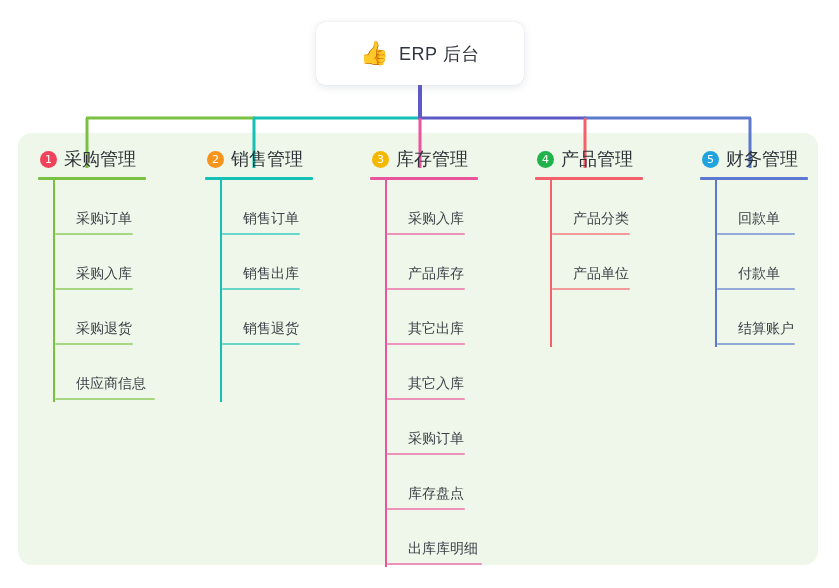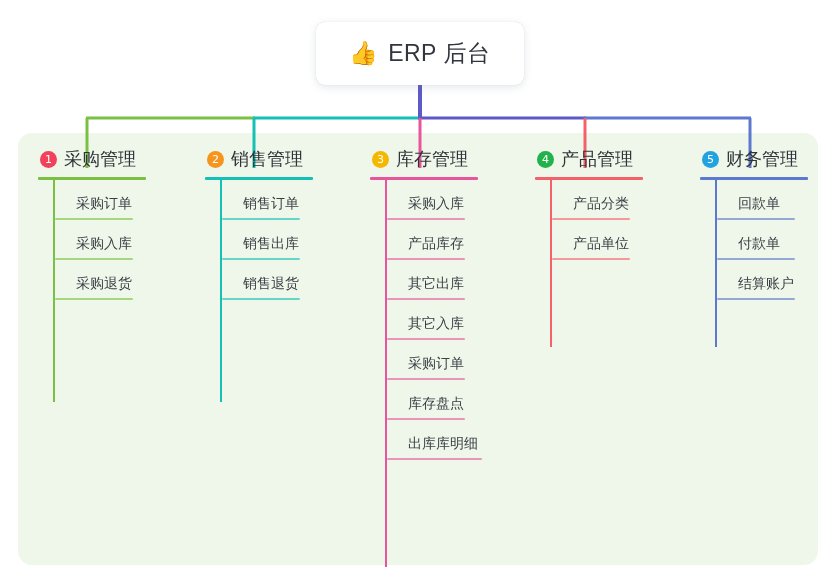--- a/index.html
+++ b/index.html
@@ -34,21 +34,21 @@
     justify-content: center;
     gap: 10px;
     z-index: 5;
   }
   #root-node .thumb {
     font-size: 23px;
     line-height: 1;
     color: #f2b035;
   }
   #root-node .rtitle {
-    font-size: 23px;
+    font-size: 18px;
     color: #31353d;
     letter-spacing: .5px;
     white-space: nowrap;
   }
 
   
   #panel {
     position: absolute;
     left: 18px;
     top: 133px;
@@ -110,21 +110,21 @@
     padding-left: 17px;
   }
   .spine {
     position: absolute;
     left: 15px;
     top: 0;
     width: 2px;
   }
   .child {
     position: relative;
-    height: 40px;
+    height: 55px;
     box-sizing: border-box;
   }
   .child .clabel {
     position: absolute;
     left: 21px;
     bottom: 7px;
     font-size: 14px;
     color: #3a3f46;
     white-space: nowrap;
   }
@@ -175,20 +175,24 @@
             <div class="crule" style="width: 78px; background: rgb(122, 193, 67); opacity: 0.62;"></div>
           </div>
           <div class="child">
             <span class="clabel">采购入库</span>
             <div class="crule" style="width: 78px; background: rgb(122, 193, 67); opacity: 0.62;"></div>
           </div>
           <div class="child">
             <span class="clabel">采购退货</span>
             <div class="crule" style="width: 78px; background: rgb(122, 193, 67); opacity: 0.62;"></div>
           </div>
+          <div class="child">
+            <span class="clabel">供应商信息</span>
+            <div class="crule" style="width: 100px; background: rgb(122, 193, 67); opacity: 0.62;"></div>
+          </div>
         </div>
       </div>
       <div class="column" style="left: 205px;">
         <div class="col-head">
           <span class="badge" style="background: rgb(247, 148, 30);">2</span>
           <span class="col-title">销售管理</span>
         </div>
         <div class="head-rule" style="width: 108px; background: rgb(21, 192, 180);"></div>
         <div class="children">
           <div class="spine" style="background: rgb(21, 192, 180); height: 222px;"></div>

